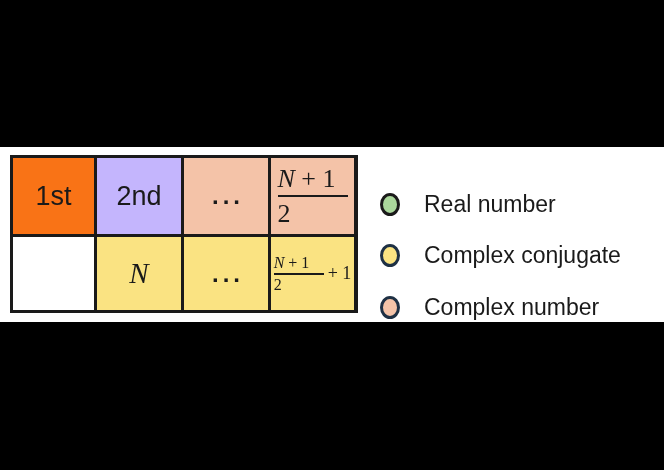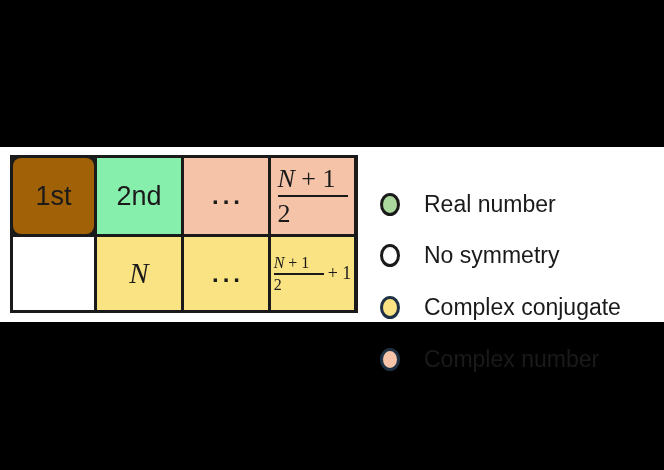--- a/index.html
+++ b/index.html
@@ -89,22 +89,22 @@
     white-space: nowrap;
   }
 </style>
 </head>
 <body>
 
 <div class="band"></div>
 
 <div class="dft-table">
 
-  <div class="cell" style="background-color: #a16207; border-radius: 8px;">1st</div>
-  <div class="cell" style="background-color: #86efac;">2nd</div>
+  <div class="cell" style="background-color: #f97316;">1st</div>
+  <div class="cell" style="background-color: #c4b5fd;">2nd</div>
   <div class="cell dots" style="background-color: rgb(244, 195, 168);">...</div>
   <div class="cell" style="background-color: rgb(244, 195, 168);">
     <span class="frac frac-big">
       <span class="num"><span class="v">N</span><span> + 1</span></span>
       <span class="bar"></span>
       <span class="den">2</span>
     </span>
   </div>
 
   <div class="cell" style="background-color: rgb(255, 255, 255);"></div>
@@ -121,24 +121,20 @@
     </span>
   </div>
 </div>
 
 <div class="legend">
   <div class="legend-item">
     <span class="swatch" style="background-color: rgb(171, 216, 156); border-color: rgb(26, 26, 26);"></span>
     <span class="legend-label">Real number</span>
   </div>
   <div class="legend-item">
-    <span class="swatch" style="background-color: rgb(255, 255, 255); border-color: rgb(26, 26, 26);"></span>
-    <span class="legend-label">No symmetry</span>
-  </div>
-  <div class="legend-item">
     <span class="swatch" style="background-color: rgb(250, 227, 130); border-color: rgb(30, 48, 68);"></span>
     <span class="legend-label">Complex conjugate</span>
   </div>
   <div class="legend-item">
     <span class="swatch" style="background-color: rgb(244, 195, 168); border-color: rgb(30, 48, 68);"></span>
     <span class="legend-label">Complex number</span>
   </div>
 </div>
 
 </body></html>

